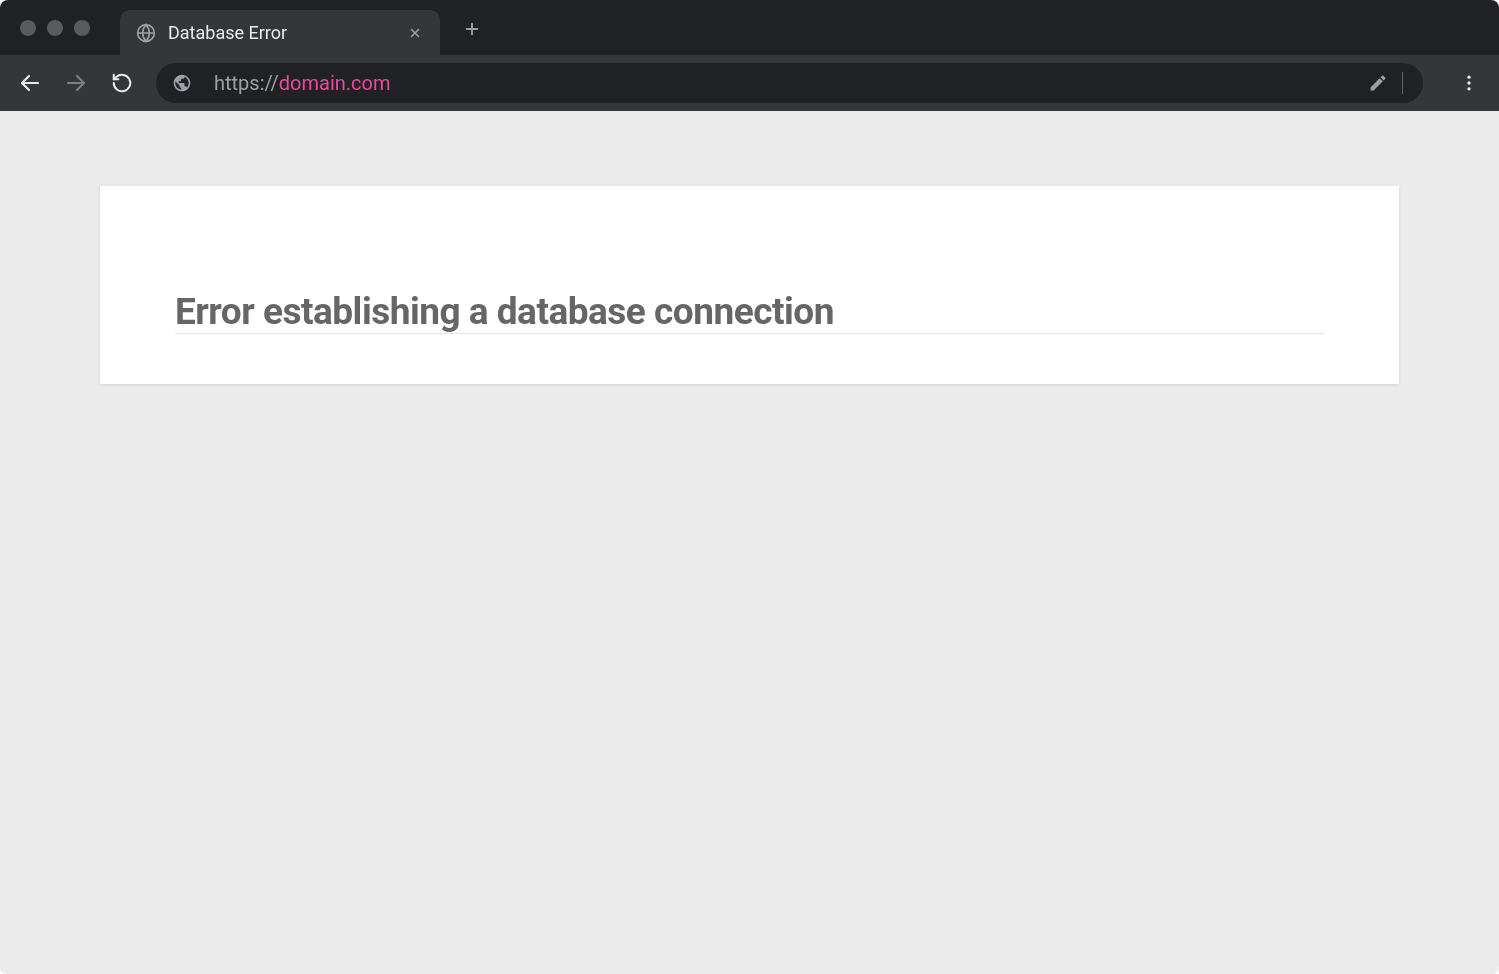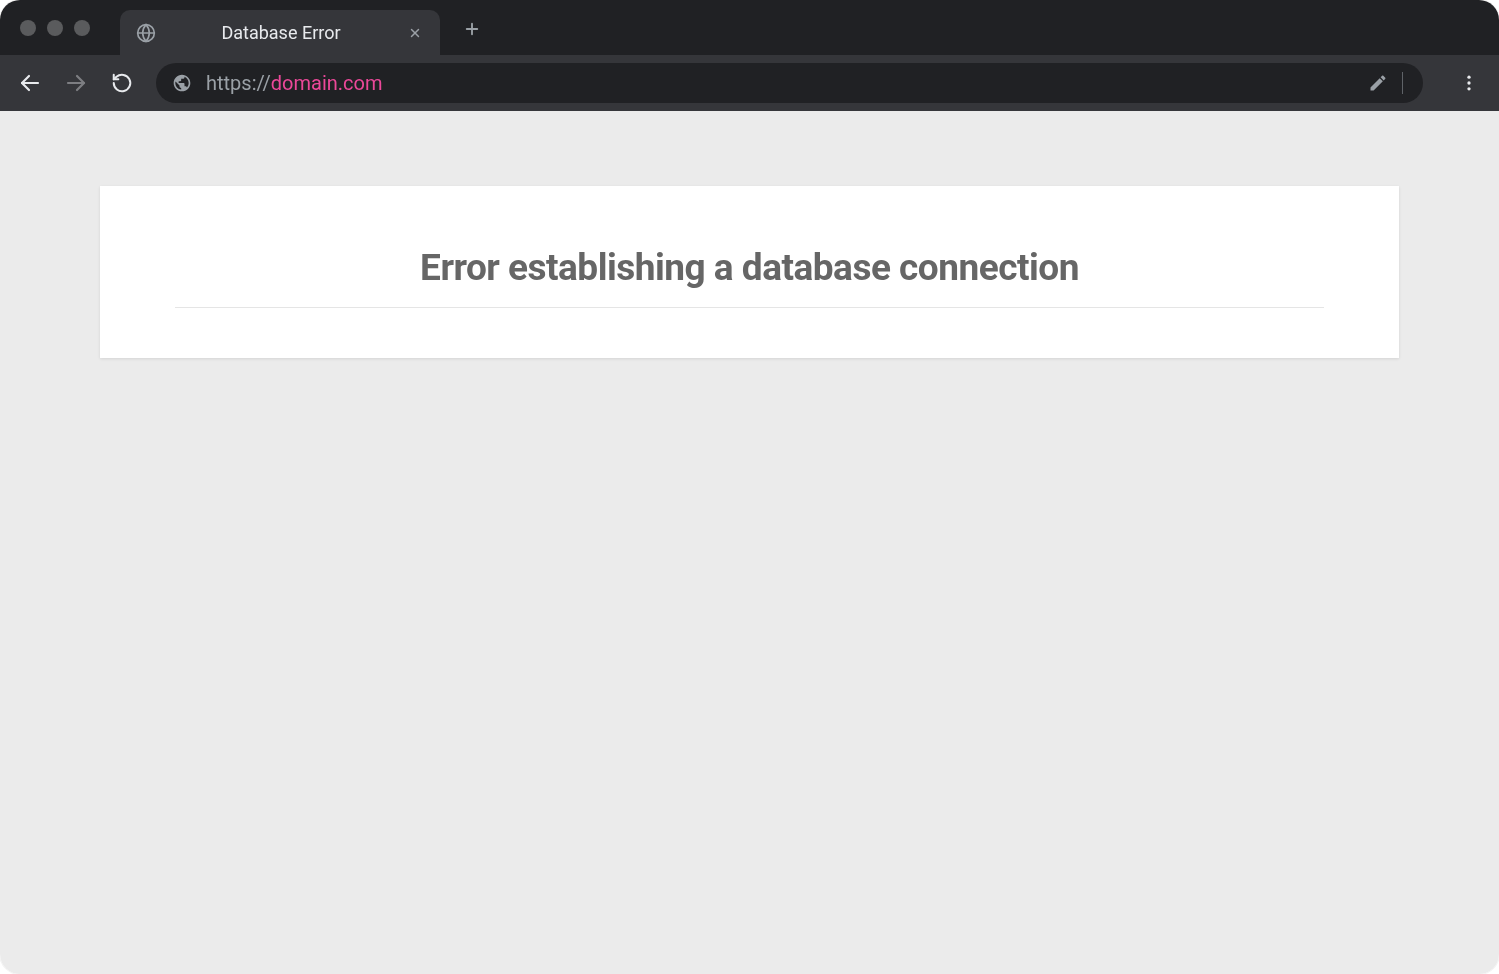--- a/index.html
+++ b/index.html
@@ -14,24 +14,23 @@
       height: 974px;
       overflow: hidden;
       background: #fff;
     }
 
     .browser-window {
       width: 100%;
       height: 100%;
       display: flex;
       flex-direction: column;
-      border-radius: 20px;
+      border-radius: 8px;
       overflow: hidden;
       box-shadow: 0 0 0 1px rgba(0,0,0,0.05);
-      text-align: center;
     }
 
     
     .tab-strip {
       background: #202124;
       height: 55px;
       display: flex;
       align-items: center;
       padding: 0 10px;
       position: relative;
@@ -133,21 +132,21 @@
 
     .address-bar {
       flex: 1;
       background: #202124;
       height: 40px;
       border-radius: 20px;
       display: flex;
       align-items: center;
       padding: 0 16px;
       margin: 0 8px;
-      gap: 14px;
+      gap: 22px;
     }
 
     .site-icon {
       flex-shrink: 0;
       display: flex;
       align-items: center;
     }
 
     .url-text {
       color: #9aa0a6;
@@ -208,22 +207,22 @@
       background: #fff;
       box-shadow: 0 1px 3px rgba(0,0,0,0.1);
       padding: 60px 75px 50px 75px;
     }
 
     .error-heading {
       color: #666666;
       font-size: 37px;
       font-weight: 700;
       letter-spacing: -0.5px;
-      padding-bottom: 18px;
       border-bottom: 1px solid #e5e5e5;
+      margin-top: 44px;
     }
   </style>
 </head>
 <body>
 
 <div class="browser-window">
 
   <div class="tab-strip">
     <div class="window-controls">
       <div class="window-dot"></div>

